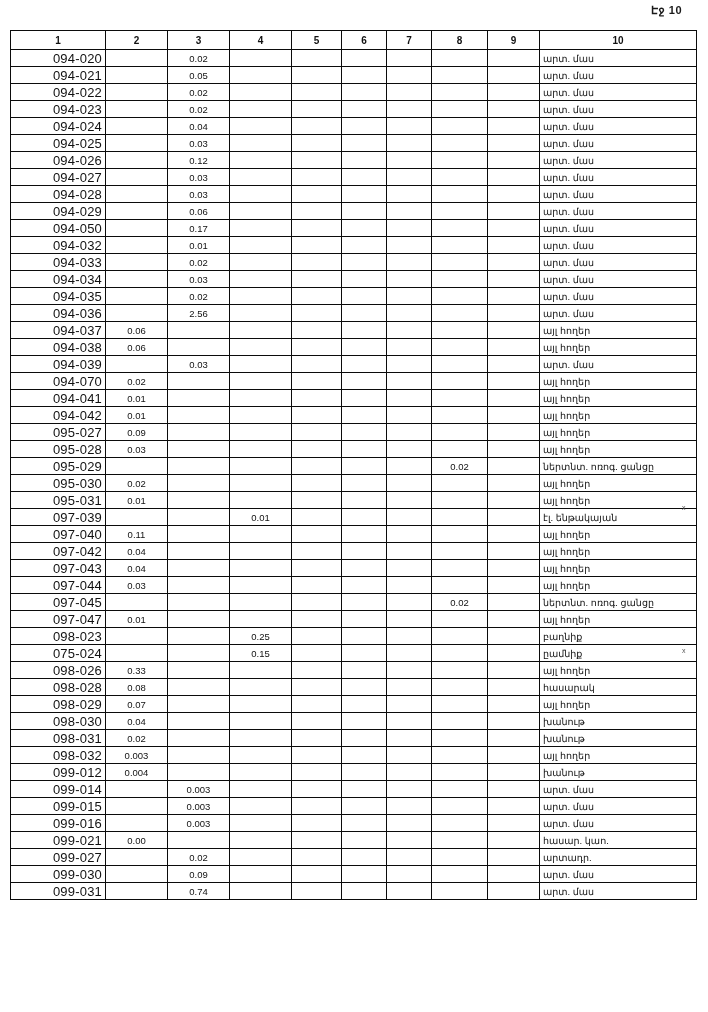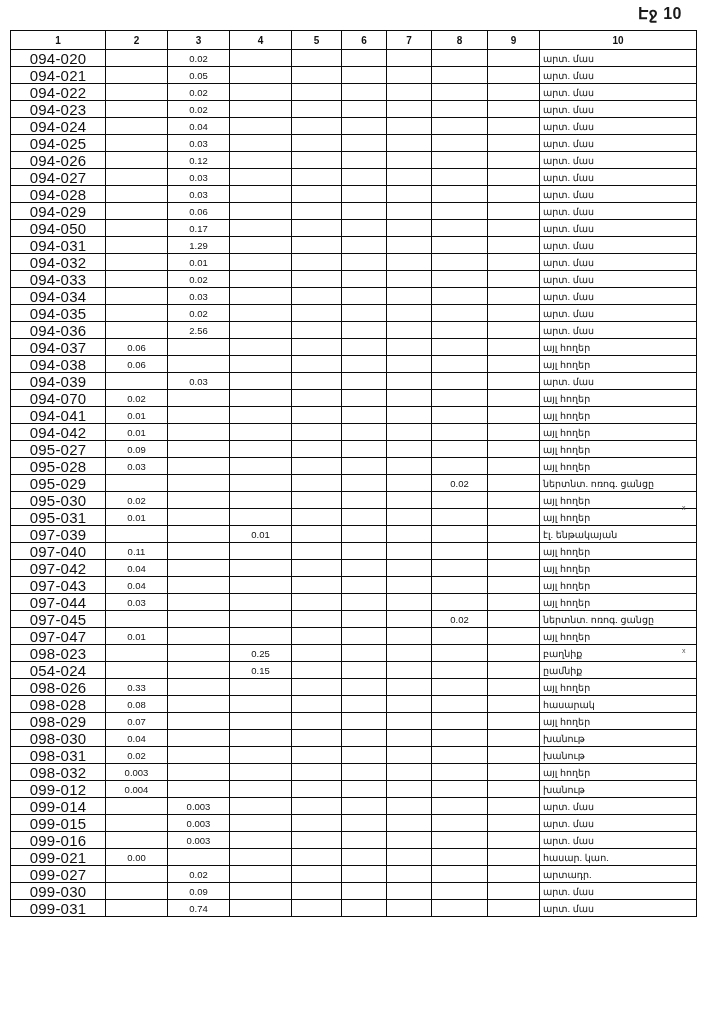--- a/index.html
+++ b/index.html
@@ -19,21 +19,21 @@
     position: relative;
     width: 708px;
     height: 1012px;
     box-sizing: border-box;
     padding: 0;
   }
   .page-header {
     position: absolute;
     top: 4px;
     right: 26px;
-    font-size: 16px;
+    font-size: 11px;
     font-weight: bold;
     letter-spacing: 0.5px;
     color: #1a1a1a;
   }
   .table-wrap {
     position: absolute;
     top: 30px;
     left: 10px;
     width: 686px;
   }
@@ -65,22 +65,22 @@
     white-space: nowrap;
     overflow: hidden;
   }
   table.doc thead th {
     text-align: center;
     font-weight: bold;
     font-size: 10px;
     height: 19px;
   }
   td.code {
-    text-align: center;
-    font-size: 15px;
+    text-align: right;
+    font-size: 13px;
     letter-spacing: 0.2px;
   }
   td.num {
     text-align: center;
     font-size: 9.5px;
   }
   td.note {
     text-align: left;
     font-size: 9.5px;
     padding-left: 5px;
@@ -263,32 +263,20 @@
             <td class="num">0.17</td>
             <td class="num"></td>
             <td class="num"></td>
             <td class="num"></td>
             <td class="num"></td>
             <td class="num"></td>
             <td class="num"></td>
             <td class="note">արտ. մաս</td>
           </tr>
           <tr>
-            <td class="code">094-031</td>
-            <td class="num"></td>
-            <td class="num">1.29</td>
-            <td class="num"></td>
-            <td class="num"></td>
-            <td class="num"></td>
-            <td class="num"></td>
-            <td class="num"></td>
-            <td class="num"></td>
-            <td class="note">արտ. մաս</td>
-          </tr>
-          <tr>
             <td class="code">094-032</td>
             <td class="num"></td>
             <td class="num">0.01</td>
             <td class="num"></td>
             <td class="num"></td>
             <td class="num"></td>
             <td class="num"></td>
             <td class="num"></td>
             <td class="num"></td>
             <td class="note">արտ. մաս</td>
@@ -563,21 +551,21 @@
             <td class="num"></td>
             <td class="num">0.25</td>
             <td class="num"></td>
             <td class="num"></td>
             <td class="num"></td>
             <td class="num"></td>
             <td class="num"></td>
             <td class="note">բաղնիք</td>
           </tr>
           <tr>
-            <td class="code">054-024</td>
+            <td class="code">075-024</td>
             <td class="num"></td>
             <td class="num"></td>
             <td class="num">0.15</td>
             <td class="num"></td>
             <td class="num"></td>
             <td class="num"></td>
             <td class="num"></td>
             <td class="num"></td>
             <td class="note">ըամնիք</td>
           </tr>

